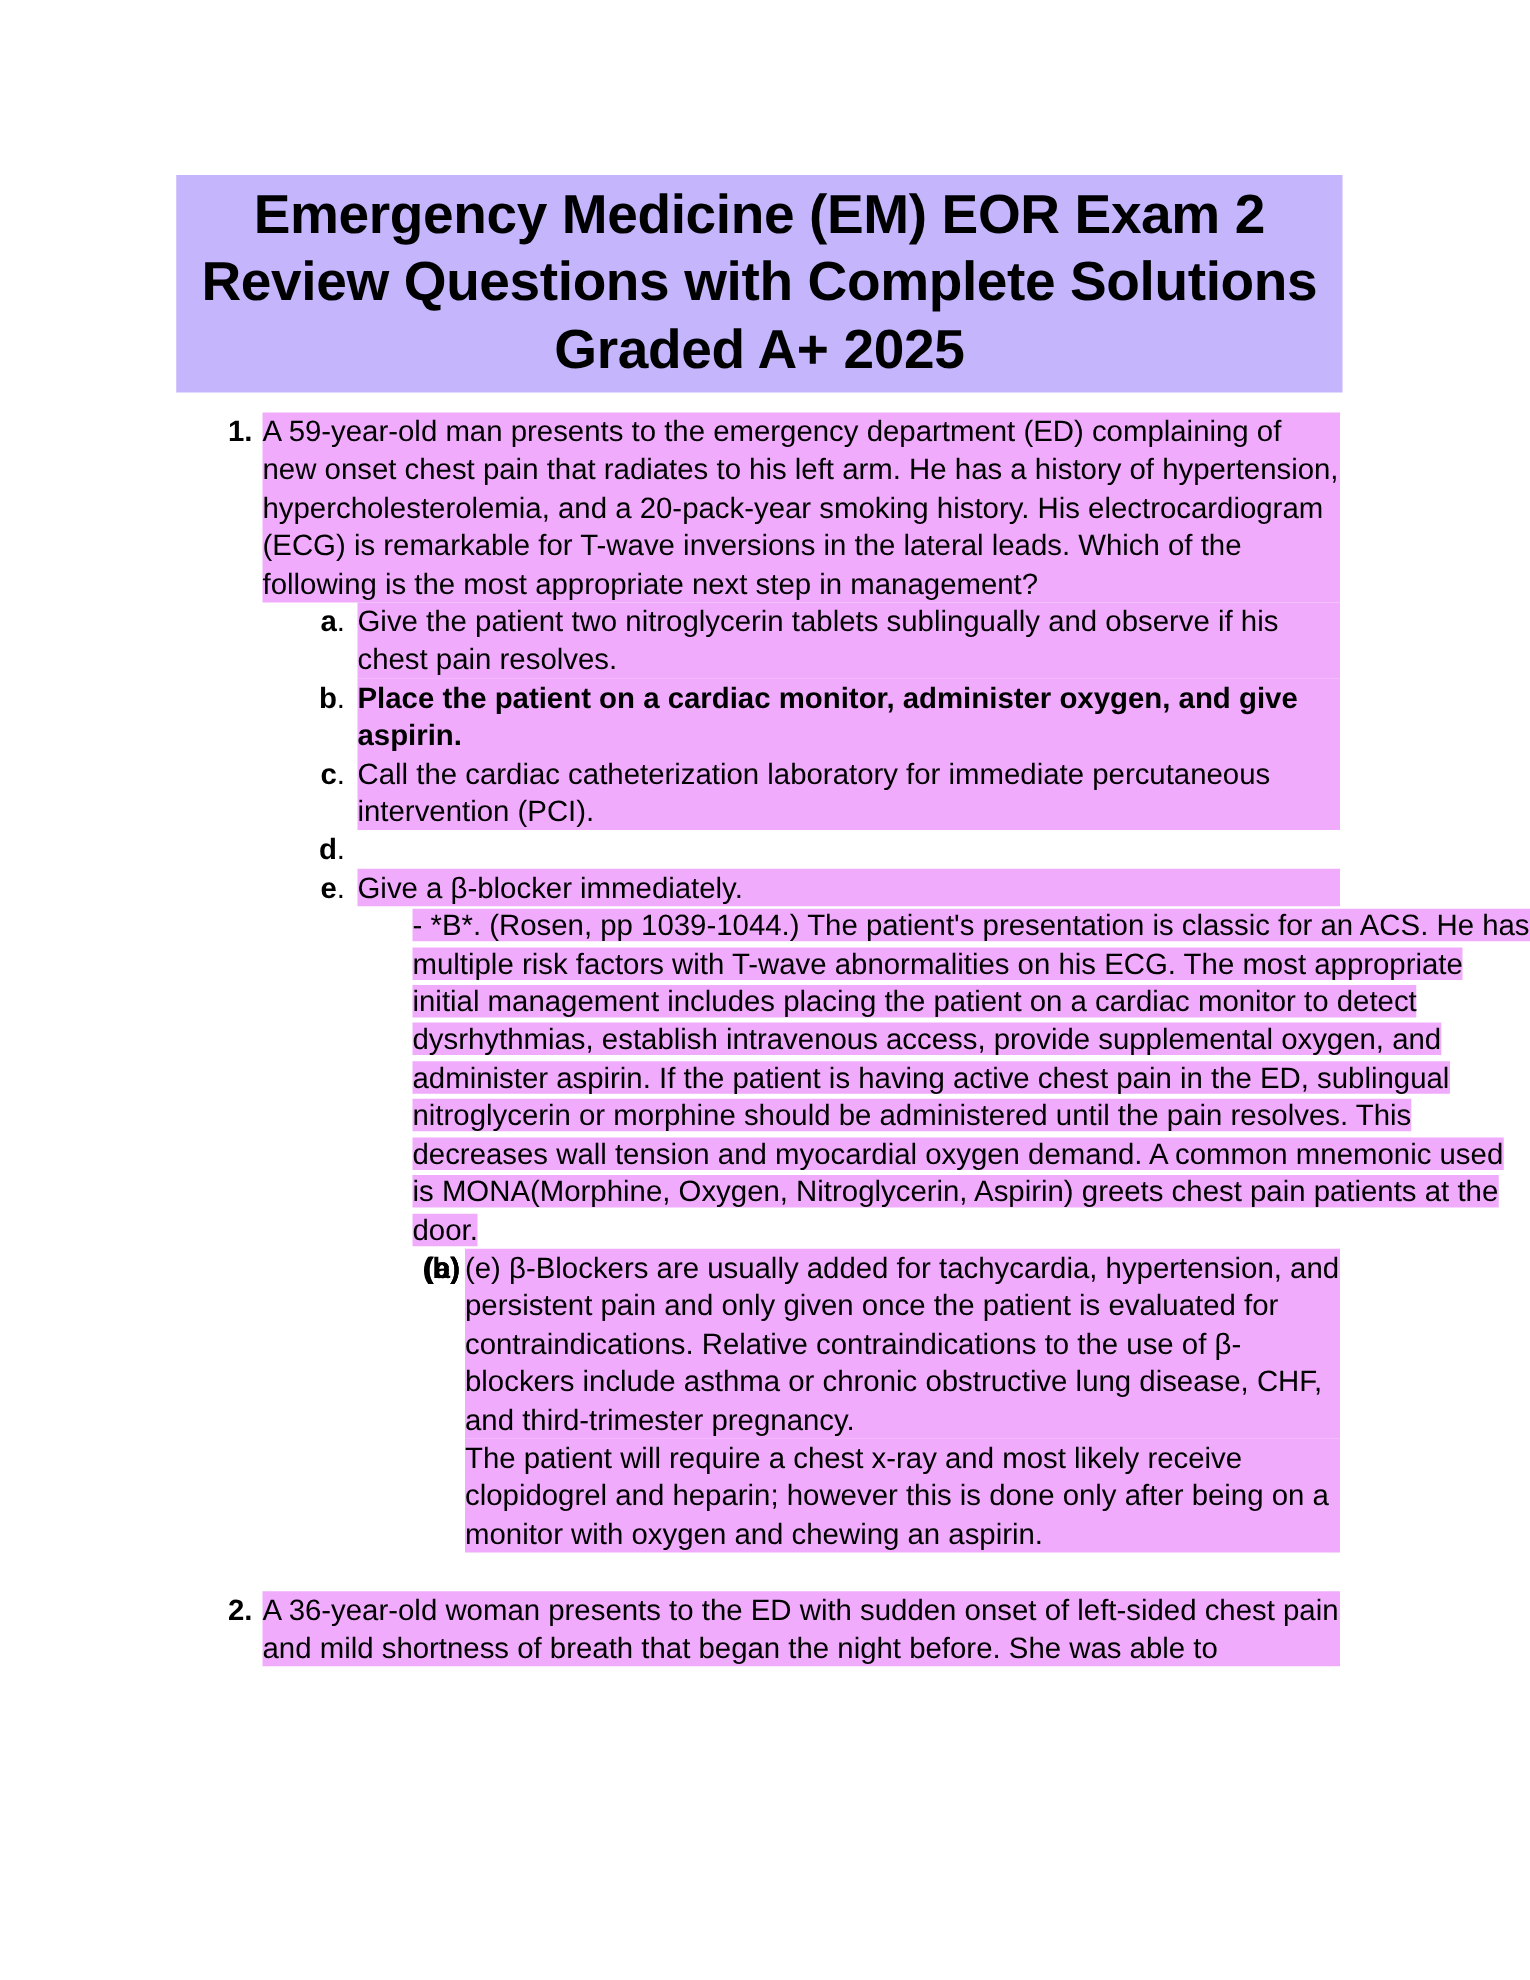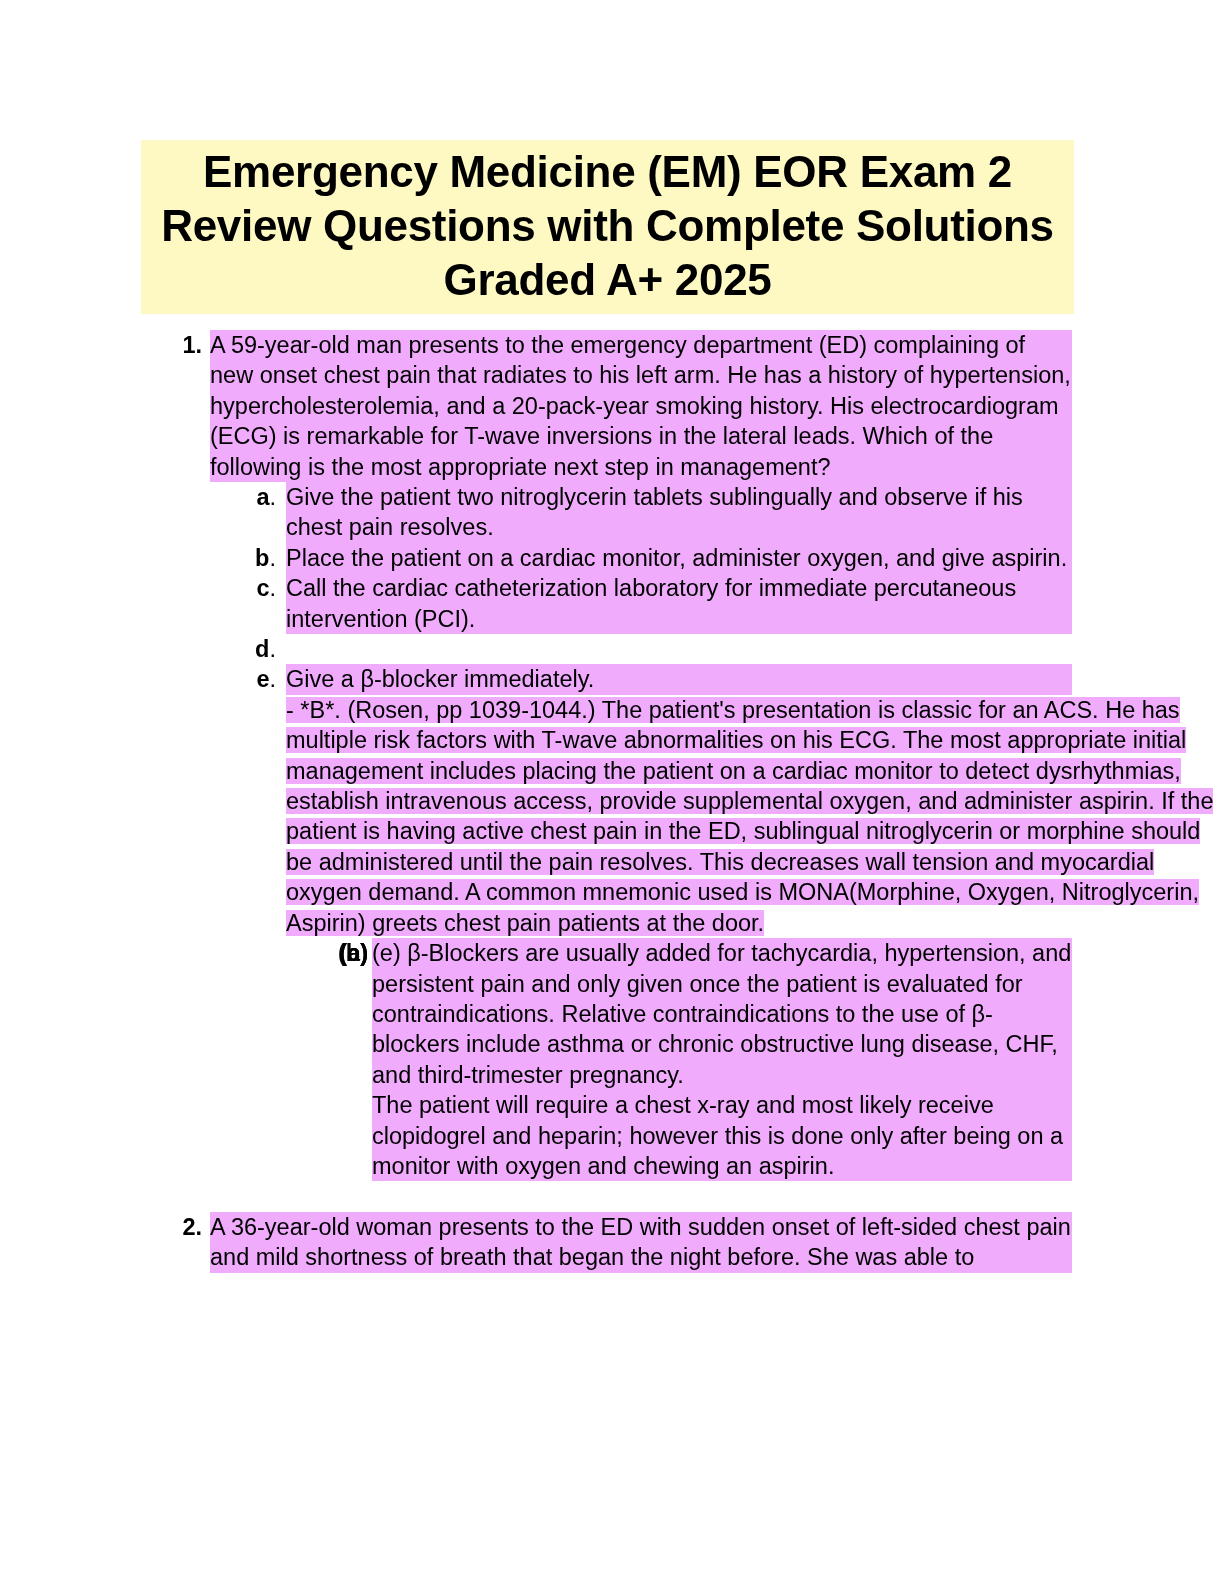--- a/index.html
+++ b/index.html
@@ -24,21 +24,21 @@
     height: 1584px;
     background: #ffffff;
   }
 
   
   .doc-title {
     position: absolute;
     left: 141px;
     top: 140px;
     width: 933px;
-    background: #fef9c3;
+    background: #c4b5fd;
     text-align: center;
     font-weight: bold;
     font-size: 44px;
     line-height: 54px;
     letter-spacing: -0.3px;
     padding: 5px 0 7px 0;
     box-sizing: border-box;
     font-stretch: condensed;
   }
 
@@ -90,26 +90,27 @@
     position: absolute;
     left: 246px;
     top: 0;
     width: 30px;
     text-align: right;
     font-size: 23.5px;
     line-height: 30.4px;
   }
   .opt-marker b { font-weight: bold; }
   .opt-body { display: block; }
-  .opt-body.bold { font-weight: normal; }
+  .opt-body.bold { font-weight: bold; }
 
   
   .explanation {
     position: relative;
     padding-left: 286px;
+    margin-left: 44px;
   }
 
   
   .sub {
     position: relative;
     padding-left: 372px;   
     padding-right: 152px;
   }
   .sub-marker {
     position: absolute;

